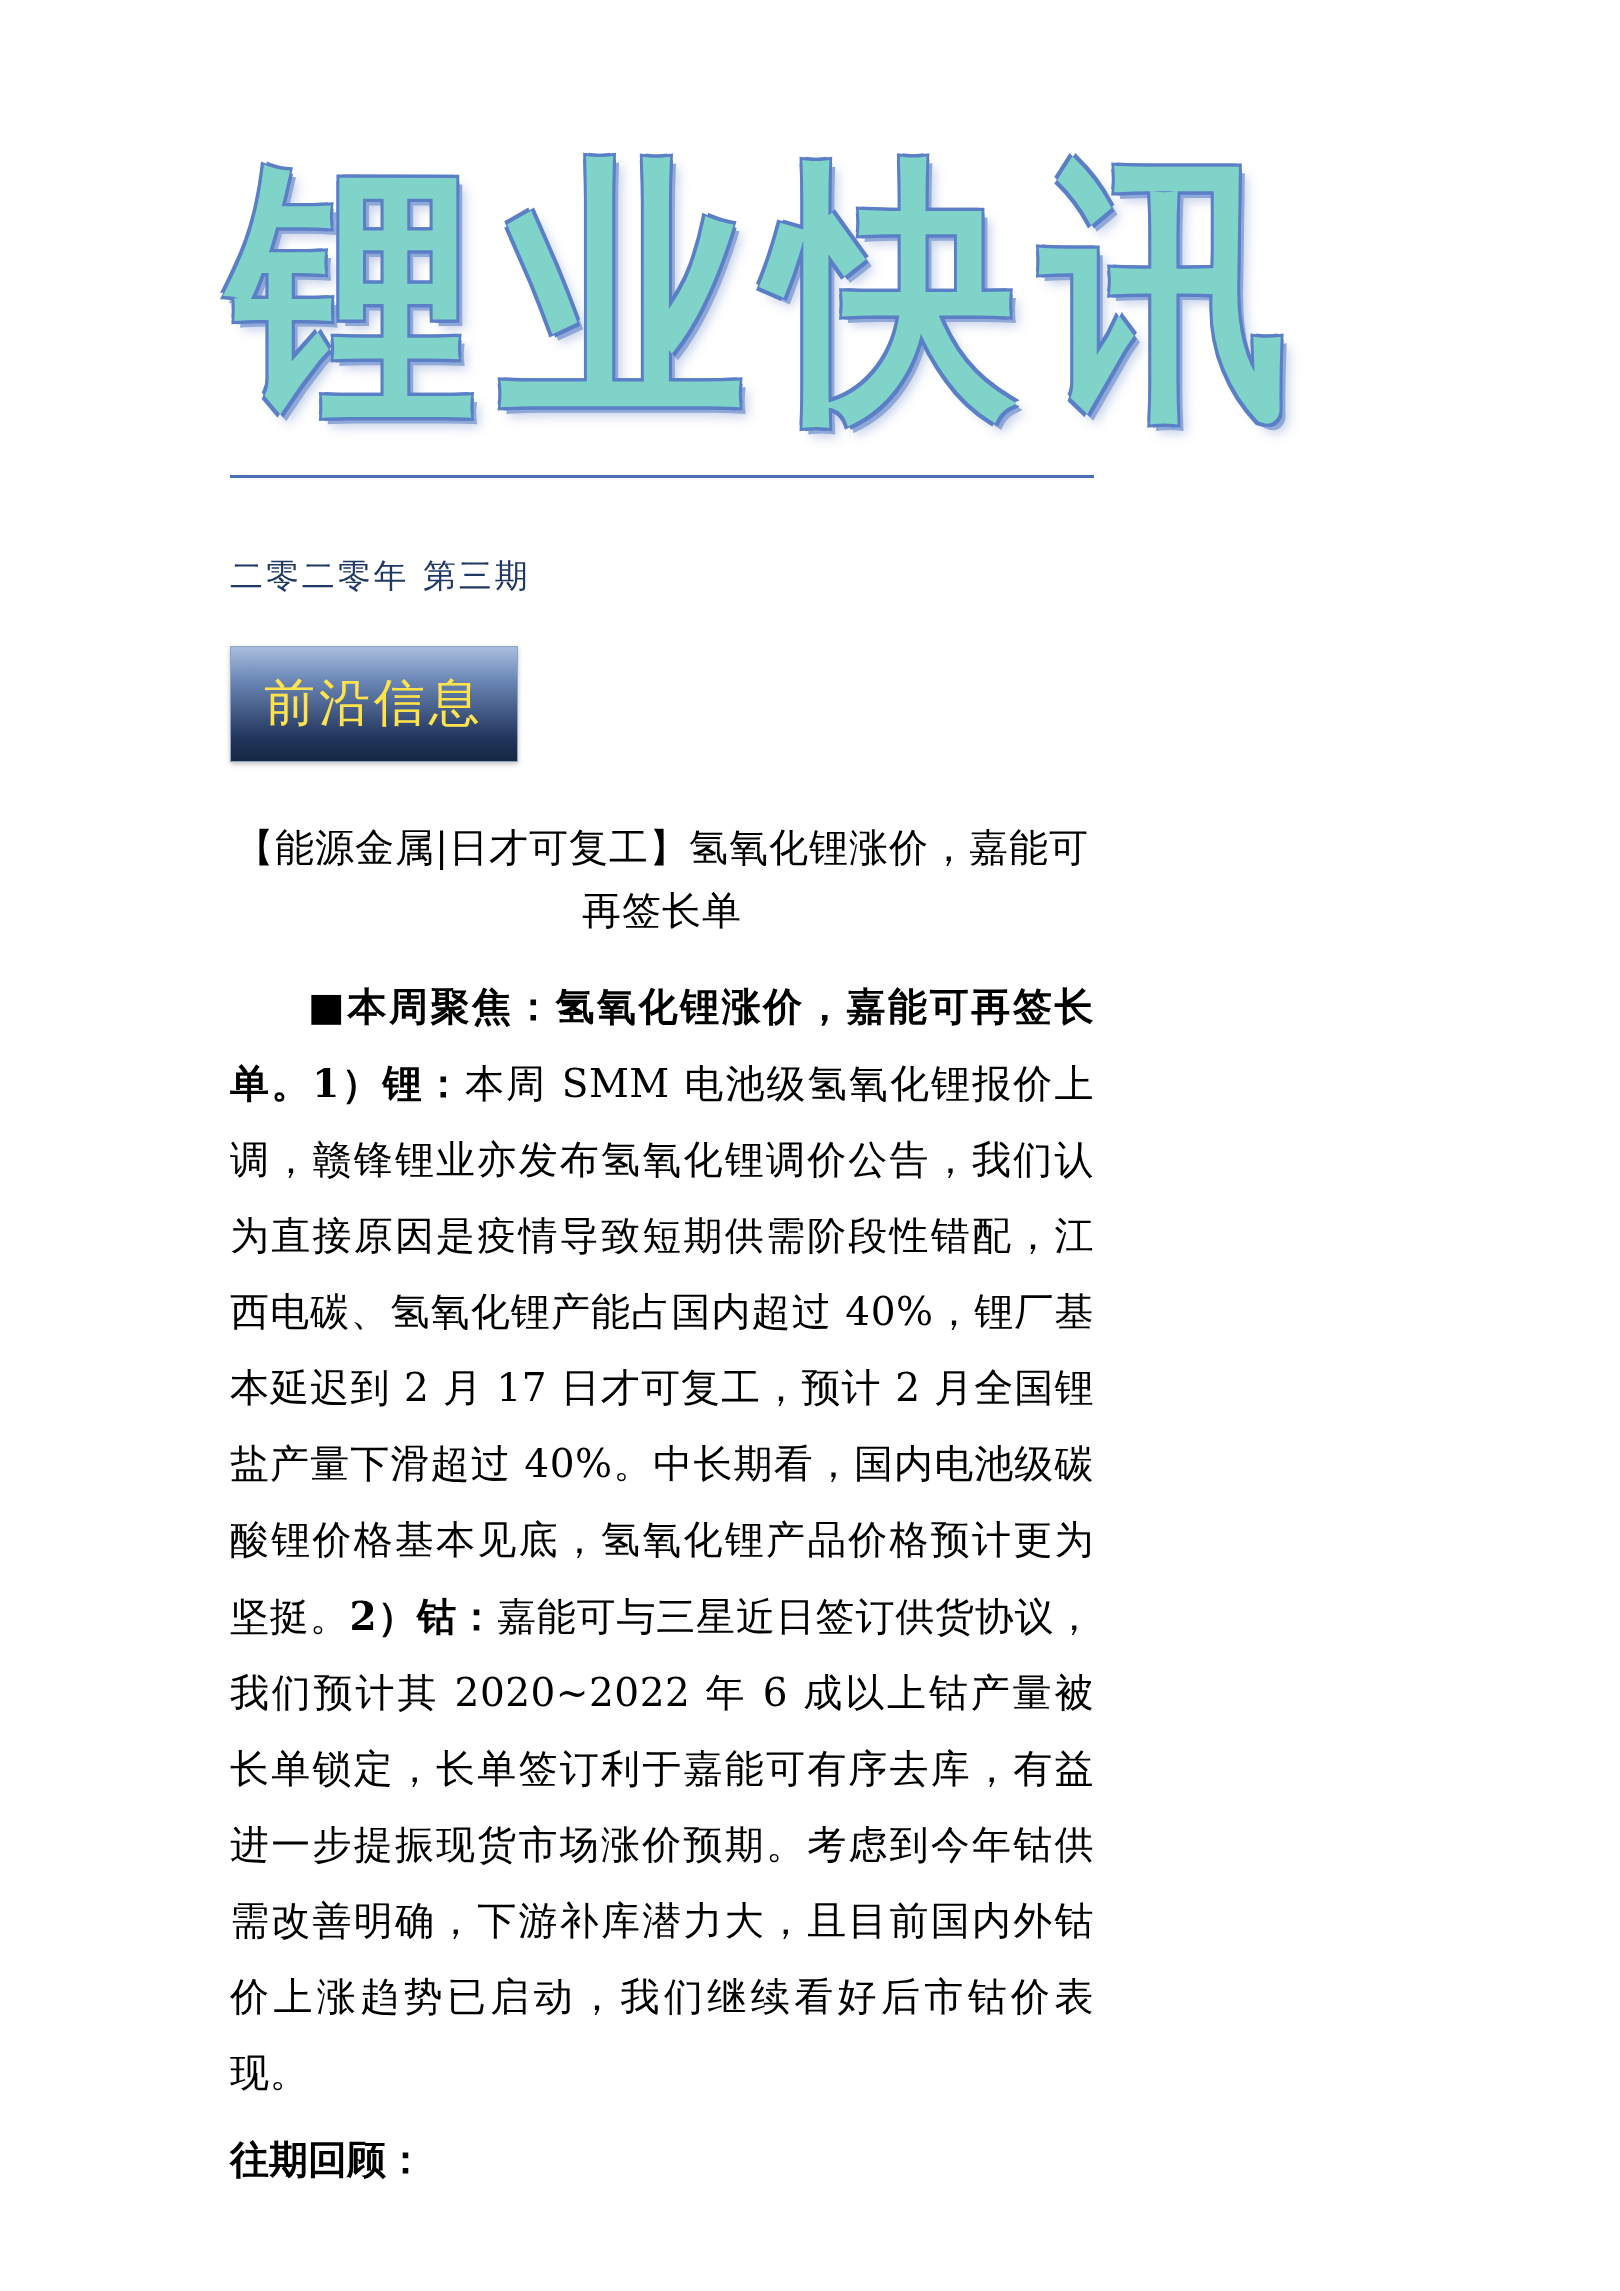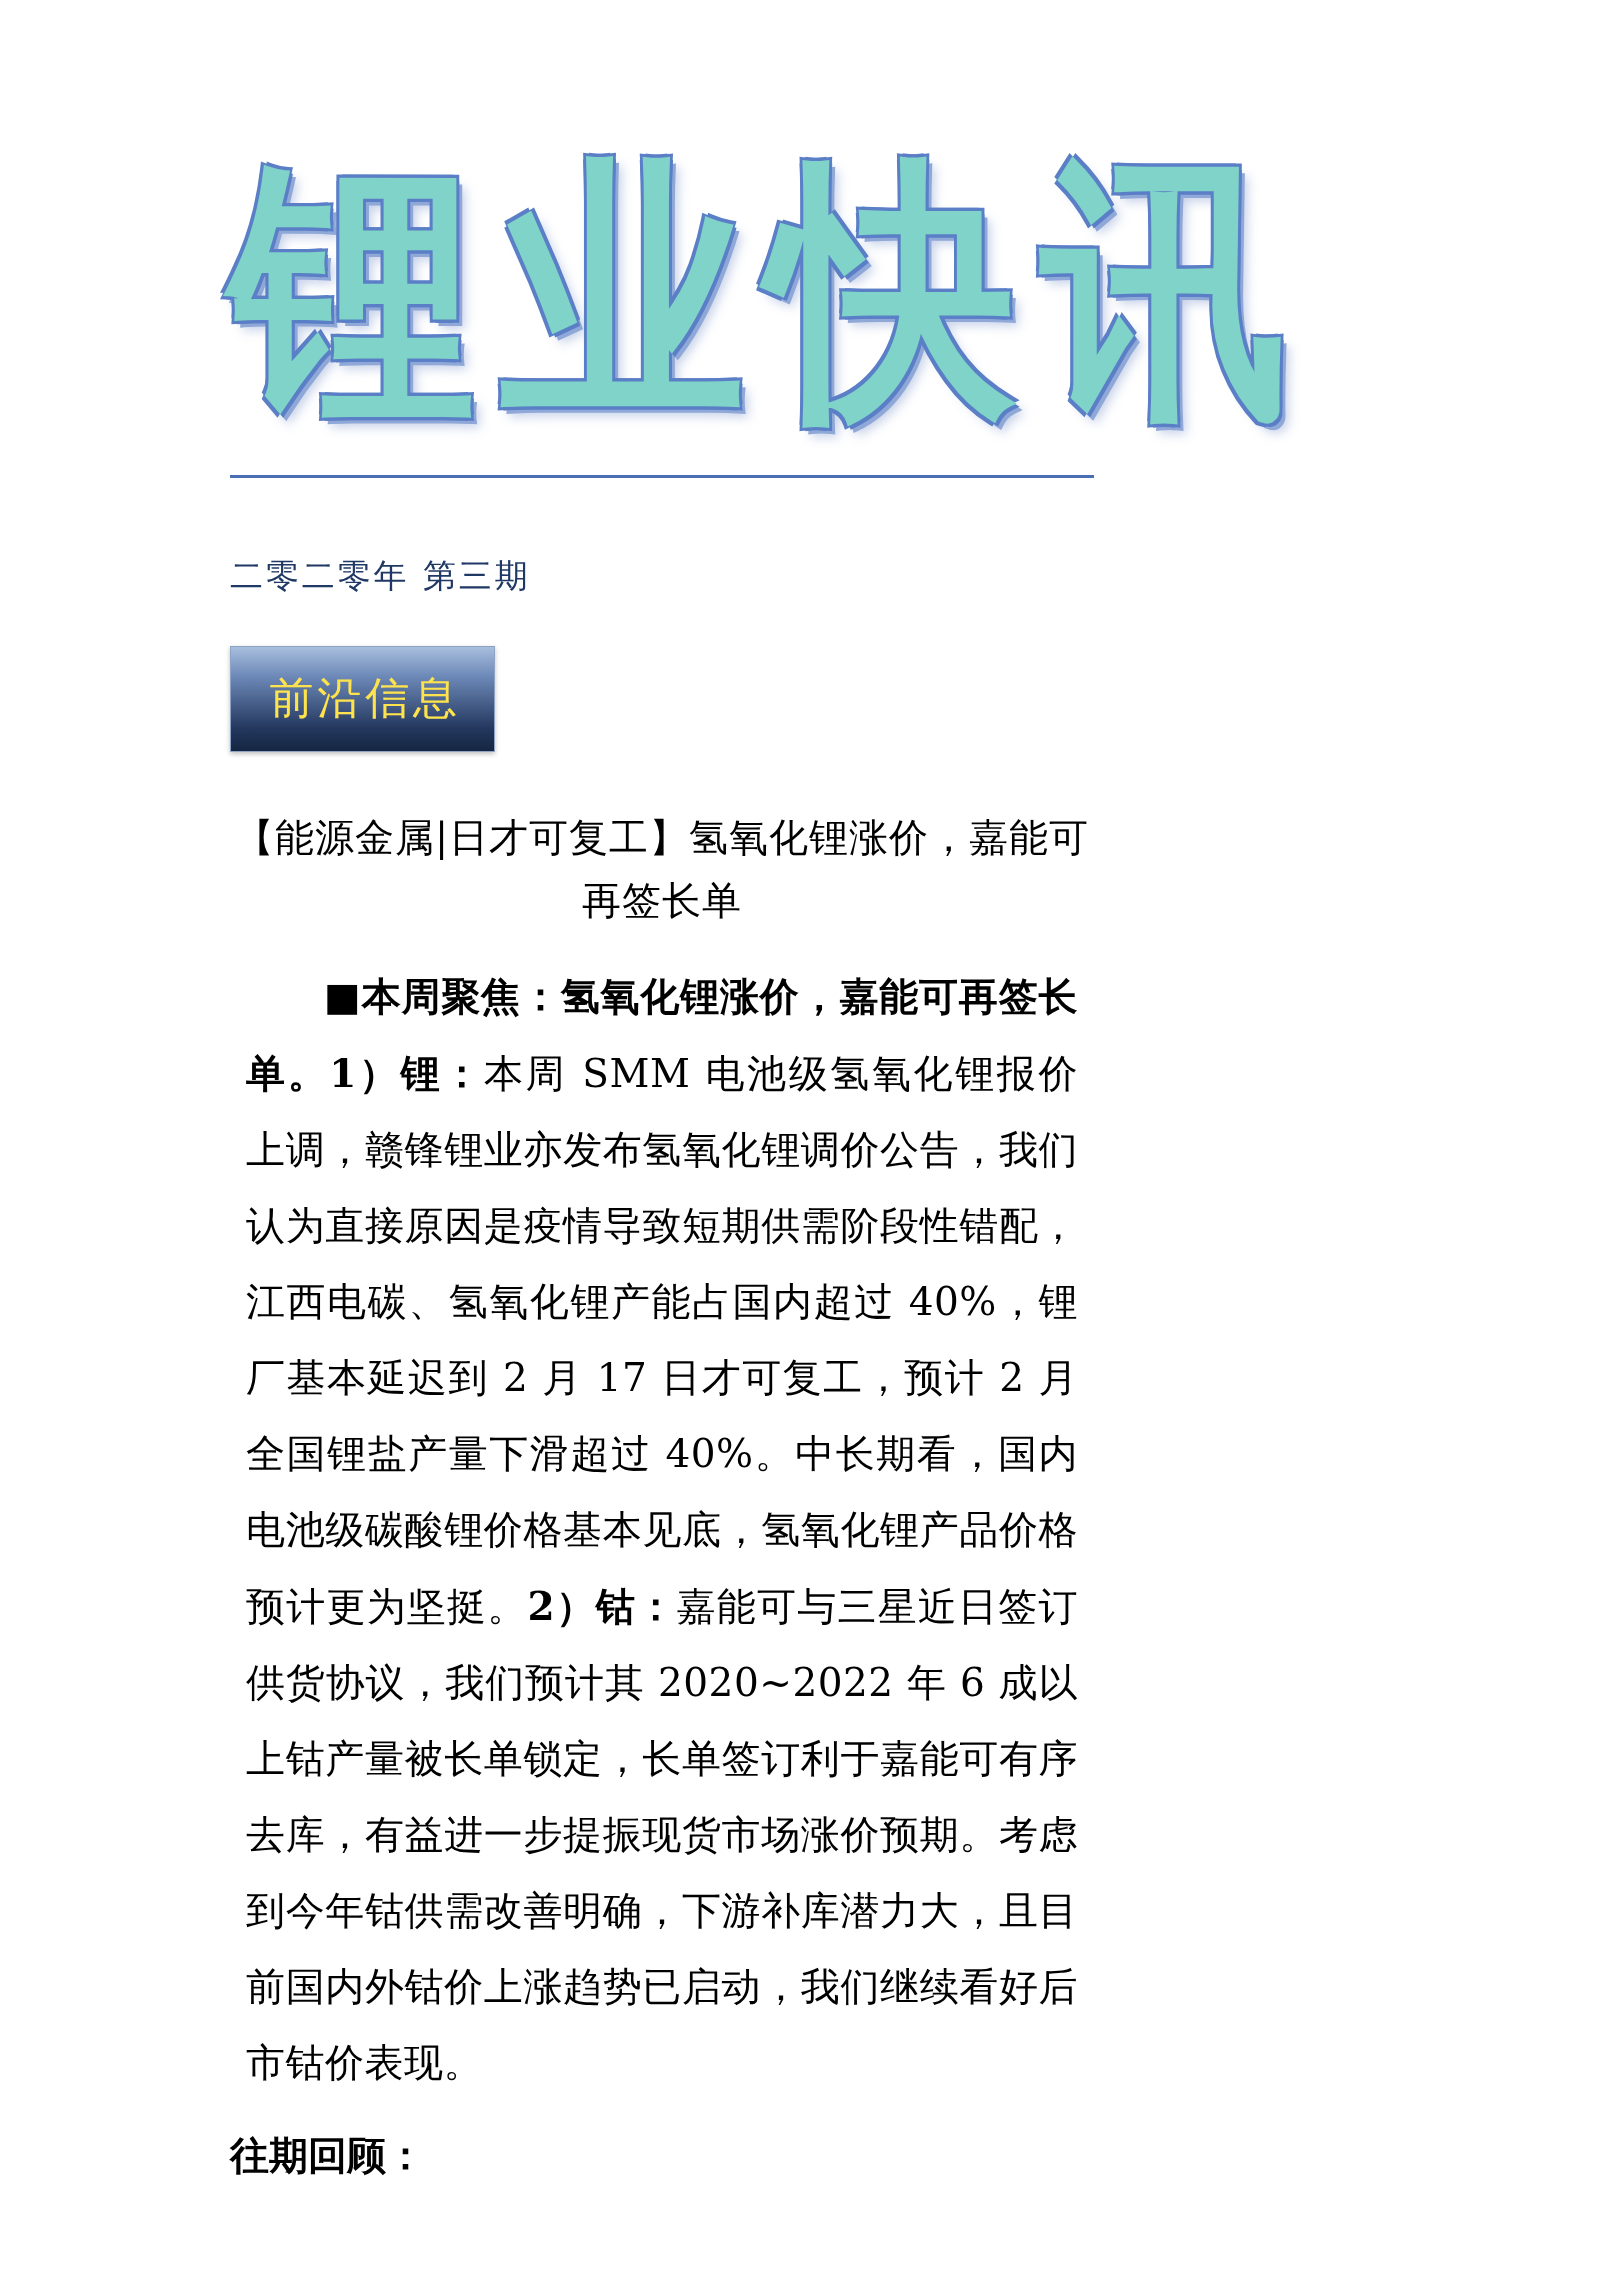--- a/index.html
+++ b/index.html
@@ -67,41 +67,41 @@
   }
   .section-badge {
     display: inline-block;
     min-width: 265px;
     padding: 21.6px 33px 23.5px 33px;
     box-sizing: border-box;
     background: linear-gradient(180deg, #a8bedd 0%, #6d89b8 28%, #24385f 78%, #152642 100%);
     border: 1px solid #8fa4c4;
     color: #ffe34d;
     font-family: "DejaVu Serif", "Liberation Serif", serif;
-    font-size: 44px;
+    font-size: 51px;
     letter-spacing: 3.9px;
-    text-align: right;
+    text-align: left;
     box-shadow: 0 2px 4.9px rgba(0,0,0,.25);
   }
 
   
   .article {
     margin-top: 55px;
     font-family: "DejaVu Serif", "Liberation Serif", serif;
     color: #000000;
   }
   .article-title {
     font-size: 39px;
     line-height: 1.6;
     text-align: center;
     letter-spacing: 1px;
     margin: 0 0 25.5px 0;
   }
   .article-body p {
-    margin: 16px;
+    margin: 0;
     font-size: 39px;
     line-height: 1.95;
     text-align: justify;
     text-justify: inter-ideograph;
     letter-spacing: 0.5px;
   }
   .article-body p.indent {
     text-indent: 2em;
   }
   .bold {

